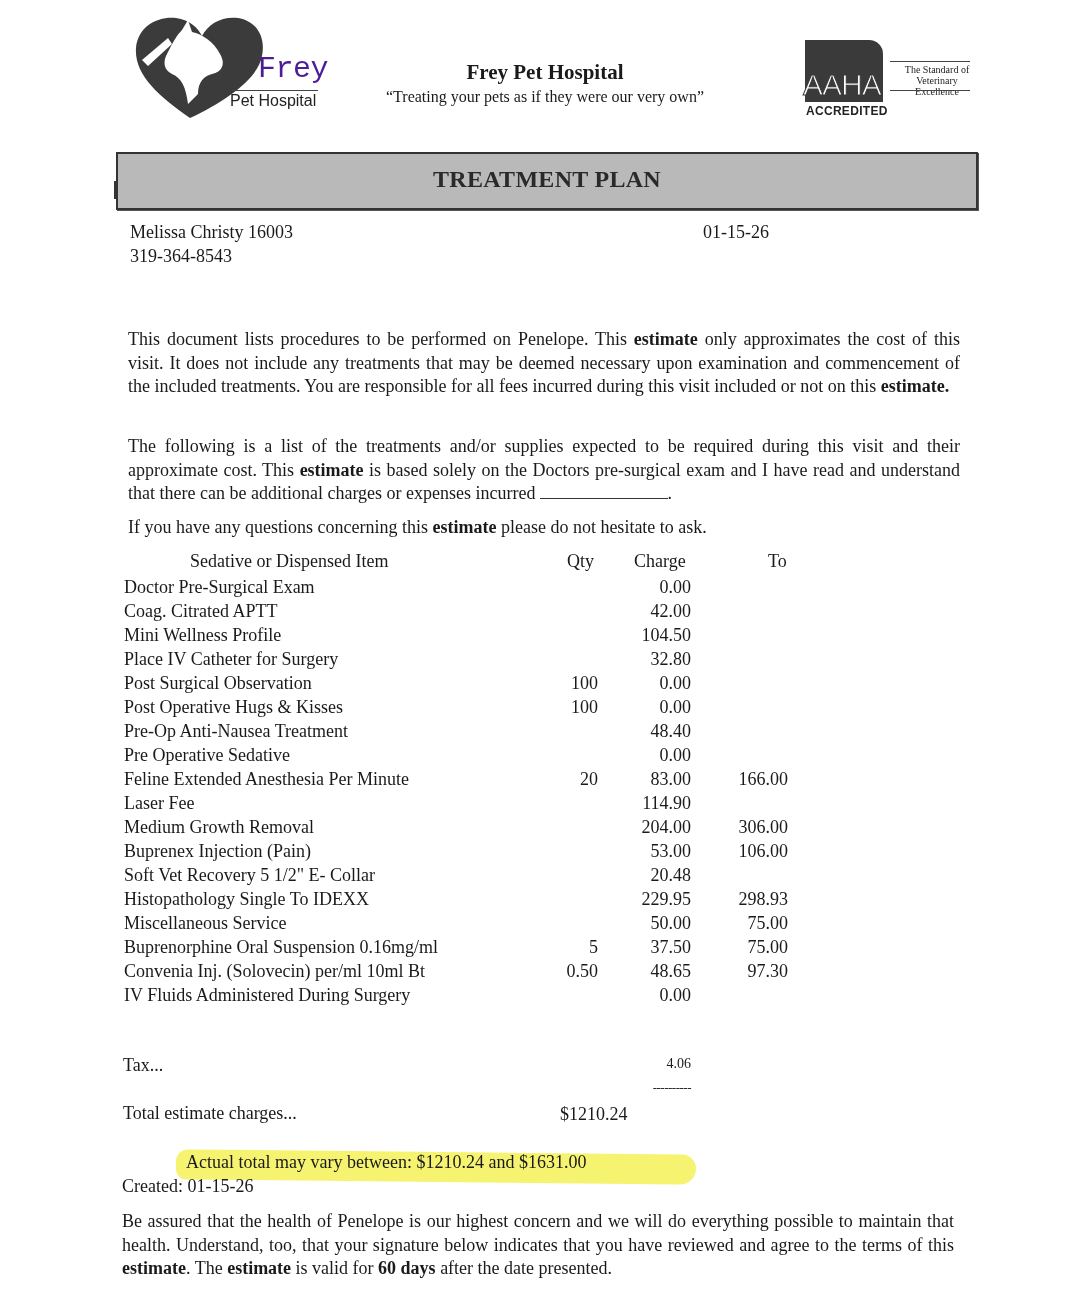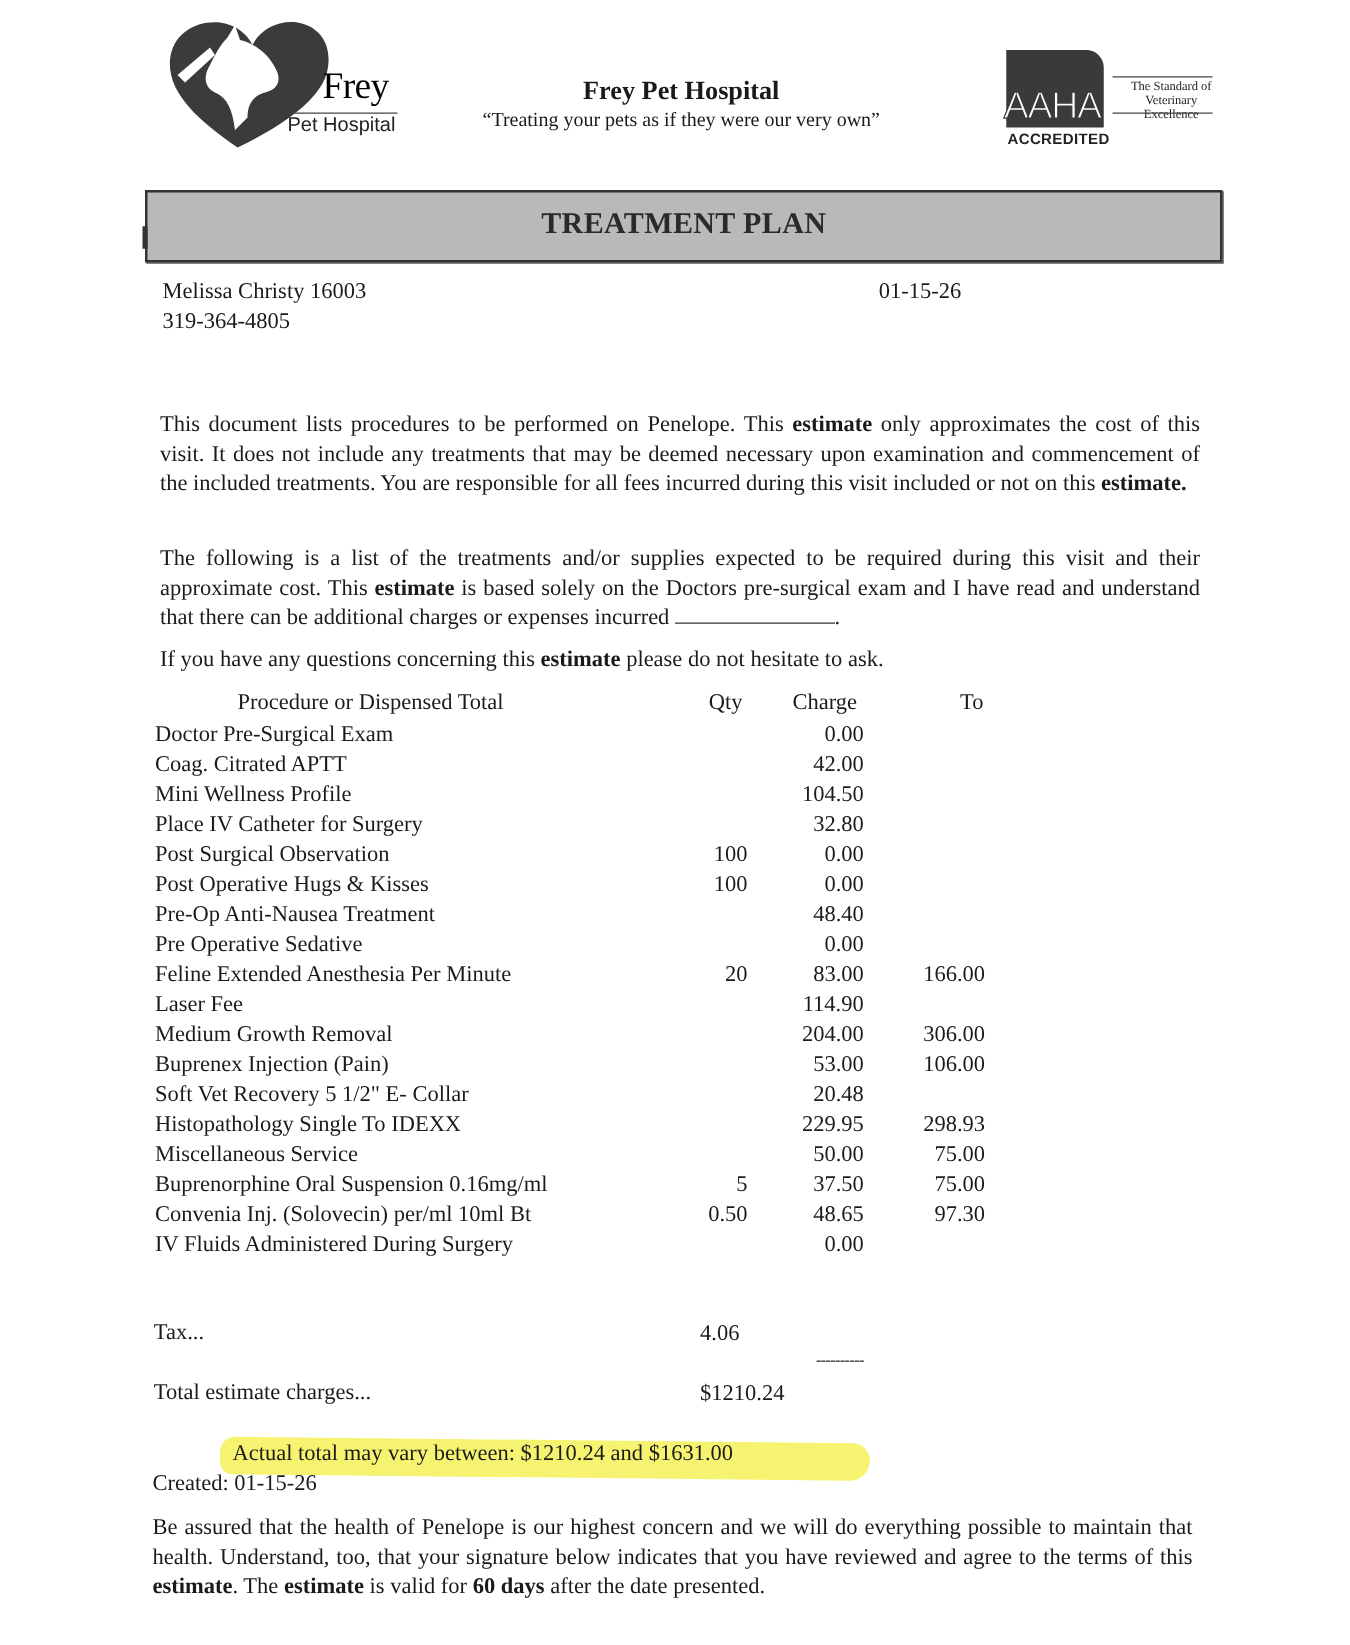--- a/index.html
+++ b/index.html
@@ -3,21 +3,21 @@
   <meta charset="utf-8">
   <style>
     html, body { margin: 0; padding: 0; background: #ffffff; }
     body {
       width: 1080px; height: 1316px; position: relative; overflow: hidden;
       font-family: "Liberation Serif", "DejaVu Serif", serif; color: #1a1a1a;
     }
     .abs { position: absolute; }
     
     .logo { left: 128px; top: 8px; width: 200px; height: 112px; }
-    .logo-frey { left: 258px; top: 52px; font-family: Liberation Serif, serif; font-size: 30px; color: #000000; letter-spacing: -0.5px; }
+    .logo-frey { left: 258px; top: 52px; font-family: Liberation Mono, monospace; font-size: 30px; color: #4c1d95; letter-spacing: -0.5px; }
     .logo-line { left: 232px; top: 90px; width: 86px; height: 1px; background: #444; }
     .logo-sub { left: 230px; top: 92px; font-family: "Liberation Sans", sans-serif; font-size: 16px; color: #222; }
     
     .hosp-name { left: 0; width: 1090px; top: 60px; text-align: center; font-weight: bold; font-size: 21px; }
     .tagline { left: 0; width: 1090px; top: 88px; text-align: center; font-size: 16px; }
     
     .aaha-box { left: 805px; top: 40px; width: 78px; height: 62px; background: #3a3a3a; border-top-right-radius: 14px; }
     .aaha-text { left: 803px; top: 68px; font-family: "Liberation Sans", sans-serif; font-size: 30px; color: #fff; letter-spacing: -1px; -webkit-text-stroke: 1px #3a3a3a; }
     .aaha-acc { left: 806px; top: 104px; font-family: "Liberation Sans", sans-serif; font-size: 12px; color: #222; letter-spacing: 0.3px; font-weight: bold; }
     .aaha-rule1 { left: 890px; top: 61px; width: 80px; height: 1px; background: #444; }
@@ -44,21 +44,21 @@
     .th-charge { left: 634px; }
     .th-to { left: 768px; }
     .rows { left: 124px; top: 575px; width: 680px; }
     .row { position: relative; height: 24px; font-size: 18px; line-height: 24px; }
     .row .name { position: absolute; left: 0; white-space: nowrap; }
     .row .qty { position: absolute; right: 206px; text-align: right; }
     .row .charge { position: absolute; right: 113px; text-align: right; }
     .row .total { position: absolute; right: 16px; text-align: right; }
     
     .tax-label { left: 123px; top: 1055px; font-size: 18px; }
-    .tax-val { left: 560px; width: 131px; top: 1056px; font-size: 18px; }
+    .tax-val { left: 560px; width: 131px; text-align: right; top: 1056px; font-size: 14px; }
     .dash { left: 560px; width: 131px; text-align: right; top: 1080px; font-size: 13px; letter-spacing: -0.5px; }
     .total-label { left: 123px; top: 1103px; font-size: 18px; }
     .total-val { left: 560px; width: 131px; top: 1104px; font-size: 18px; }
     .highlight { left: 176px; top: 1152px; width: 520px; height: 30px; background: #f5f260; border-radius: 12px 14px 16px 10px; transform: rotate(0.6deg); opacity: 0.9; }
     .vary { left: 186px; top: 1152px; font-size: 18px; }
     .created { left: 122px; top: 1176px; font-size: 18px; }
     .p4 { left: 122px; top: 1210px; width: 832px; }
   </style>
 </head>
 <body>
@@ -84,31 +84,31 @@
   <div>Veterinary Excellence</div>
 </div>
 <div class="abs aaha-rule2"></div>
 
 <div class="abs banner"></div>
 <div class="abs banner-notch"></div>
 <div class="abs banner-title">TREATMENT PLAN</div>
 
 <div class="abs client">
   <div>Melissa Christy 16003</div>
-  <div>319-364-4805</div>
+  <div>319-364-8543</div>
 </div>
 <div class="abs date">01-15-26</div>
 
 <div class="abs para p1"><span>This document lists procedures to be performed on Penelope.  This </span><b>estimate</b><span> only approximates the cost of this visit.  It does not include any treatments that may be deemed necessary upon examination and commencement of the included treatments.  You are responsible for all fees incurred during this visit included or not on this </span><b>estimate.</b></div>
 
 <div class="abs para p2"><span>The following is a list of the treatments and/or supplies expected to be required during this visit and their approximate cost. This </span><b>estimate</b><span> is based solely on the Doctors pre-surgical exam and I have read and understand that there can be additional charges or expenses incurred</span><span class="sig-blank"></span><span>.</span></div>
 
 <div class="abs para p3"><span>If you have any questions concerning this </span><b>estimate</b><span> please do not hesitate to ask.</span></div>
 
-<div class="abs th th-item">Procedure or Dispensed Total</div>
+<div class="abs th th-item">Sedative or Dispensed Item</div>
 <div class="abs th th-qty">Qty</div>
 <div class="abs th th-charge">Charge</div>
 <div class="abs th th-to">To</div>
 
 <div class="abs rows">
   <div class="row">
       <span class="name">Doctor Pre-Surgical Exam</span>
       <span class="qty"></span>
       <span class="charge">0.00</span>
       <span class="total"></span>

